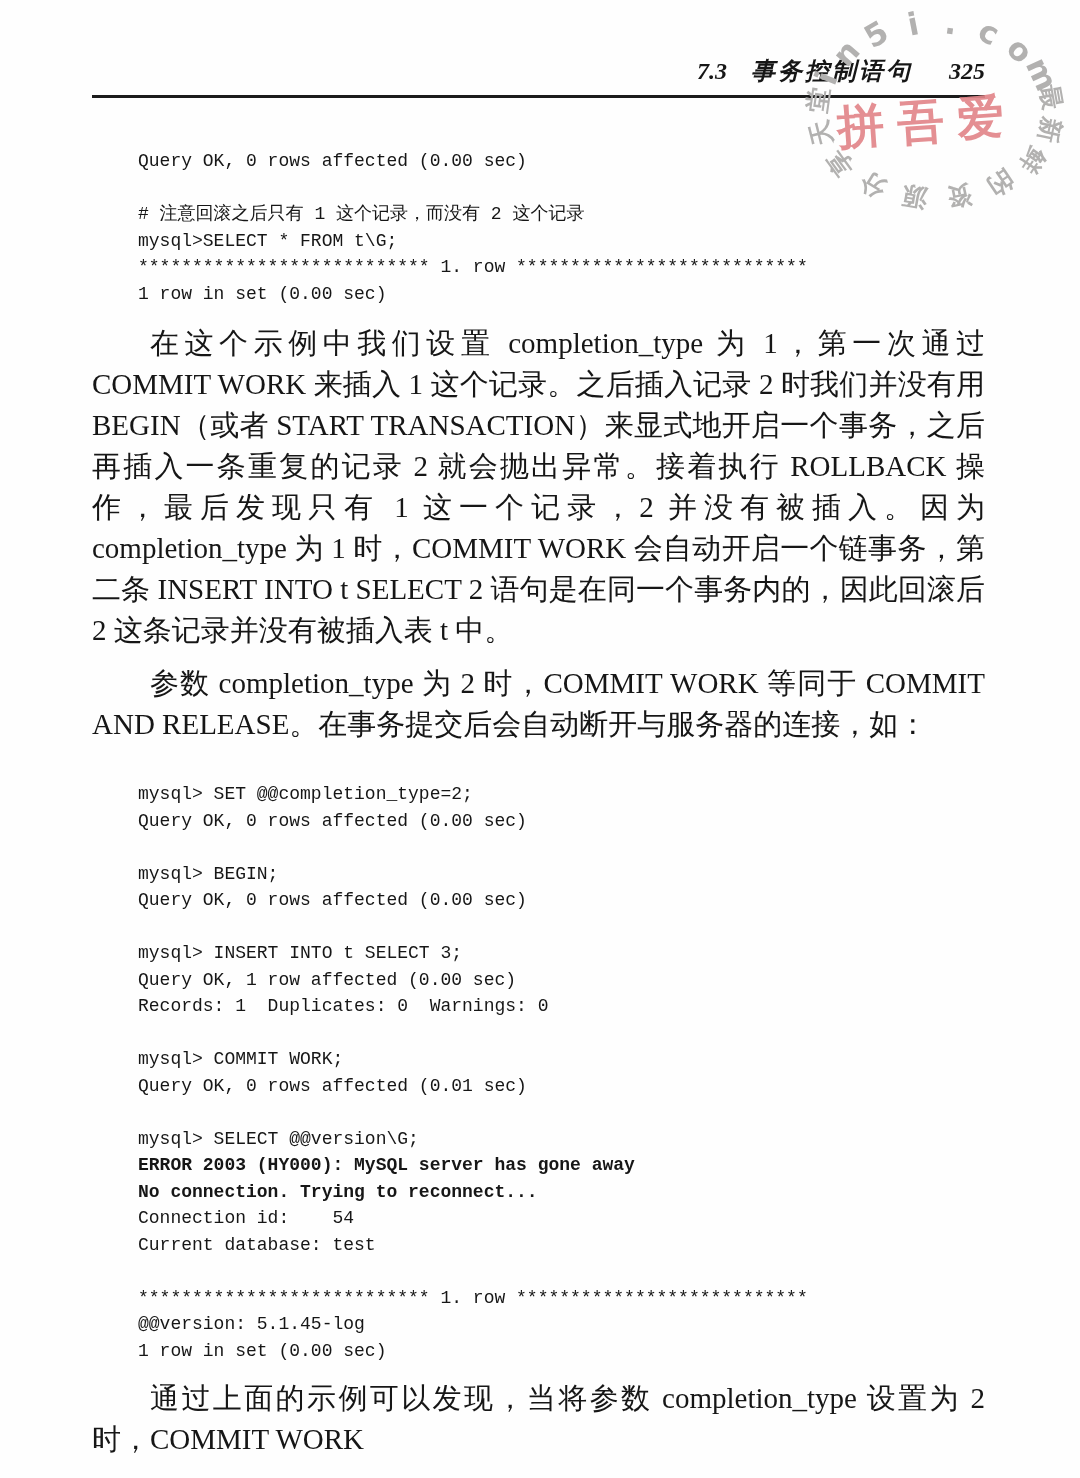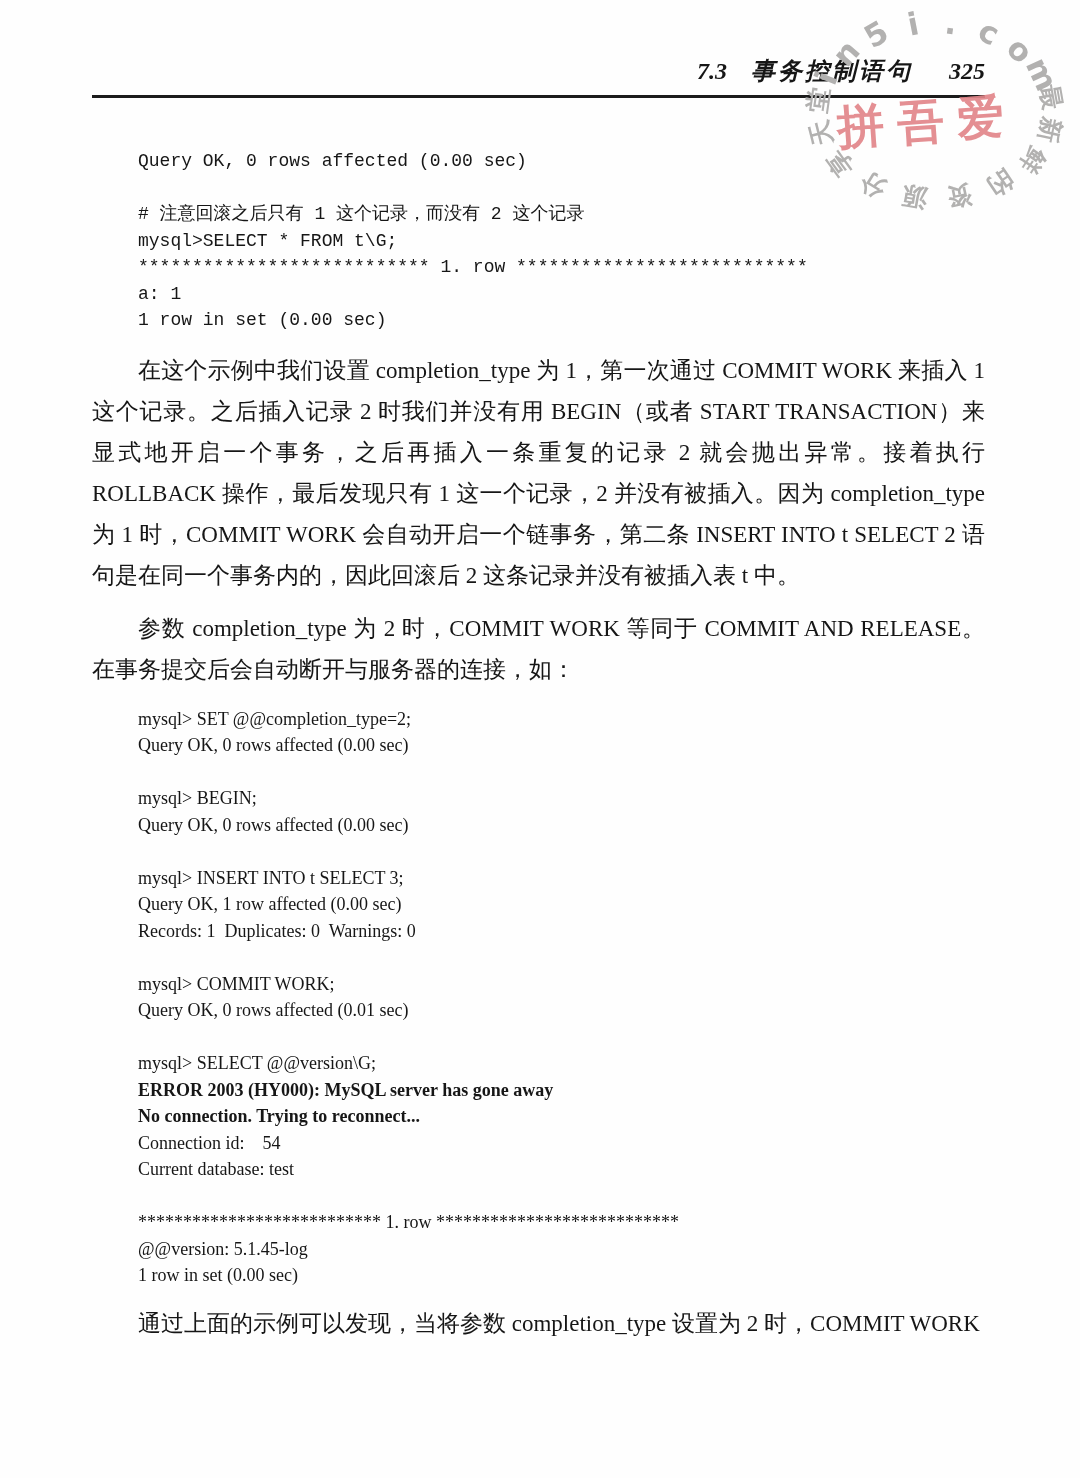--- a/index.html
+++ b/index.html
@@ -40,25 +40,25 @@
     margin: 50px 0 0 46px;
     font-family: "Liberation Mono", "DejaVu Sans Mono", monospace;
     font-size: 18px;
   }
   .code-line {
     white-space: pre;
     line-height: 26.5px;
     font-weight: normal;
   }
   .code-line.bold { font-weight: bold; }
-  .code.second { margin-top: 16px; font-family: Liberation Serif, serif; }
+  .code.second { margin-top: 36px; }
   
   .body-para {
     margin: 16px 0 0 0;
-    font-size: 23px;
+    font-size: 29px;
     line-height: 41px;
     text-align: justify;
     text-indent: 2em;
   }
   .body-para.flush { margin-top: 12px; }
   .body-para.last  { margin-top: 14px; }
   
   .watermark {
     position: absolute;
     left: 935px;
@@ -102,21 +102,20 @@
     <span class="h-title">事务控制语句</span>
     <span class="h-page">325</span>
   </div>
 
   <div class="code first">
       <div class="code-line">Query OK, 0 rows affected (0.00 sec)</div>
       <div class="code-line">&nbsp;</div>
       <div class="code-line"># 注意回滚之后只有 1 这个记录，而没有 2 这个记录</div>
       <div class="code-line">mysql&gt;SELECT * FROM t\G;</div>
       <div class="code-line">*************************** 1. row ***************************</div>
-      <div class="code-line">a: 1</div>
       <div class="code-line">1 row in set (0.00 sec)</div>
     </div>
 
   <p class="body-para">在这个示例中我们设置 completion_type 为 1，第一次通过 COMMIT WORK 来插入 1 这个记录。之后插入记录 2 时我们并没有用 BEGIN（或者 START TRANSACTION）来显式地开启一个事务，之后再插入一条重复的记录 2 就会抛出异常。接着执行 ROLLBACK 操作，最后发现只有 1 这一个记录，2 并没有被插入。因为 completion_type 为 1 时，COMMIT WORK 会自动开启一个链事务，第二条 INSERT INTO t SELECT 2 语句是在同一个事务内的，因此回滚后 2 这条记录并没有被插入表 t 中。</p>
 
   <p class="body-para flush">参数 completion_type 为 2 时，COMMIT WORK 等同于 COMMIT AND RELEASE。在事务提交后会自动断开与服务器的连接，如：</p>
 
   <div class="code second">
       <div class="code-line">mysql&gt; SET @@completion_type=2;</div>
       <div class="code-line">Query OK, 0 rows affected (0.00 sec)</div>

